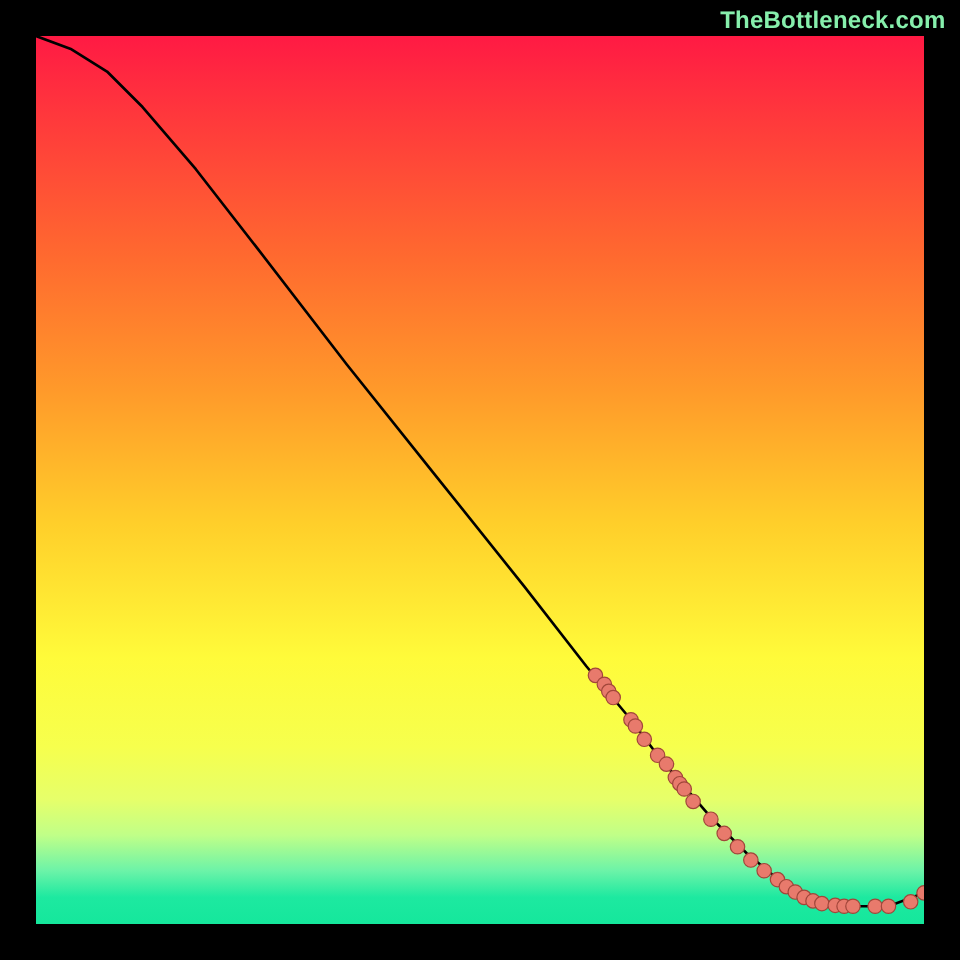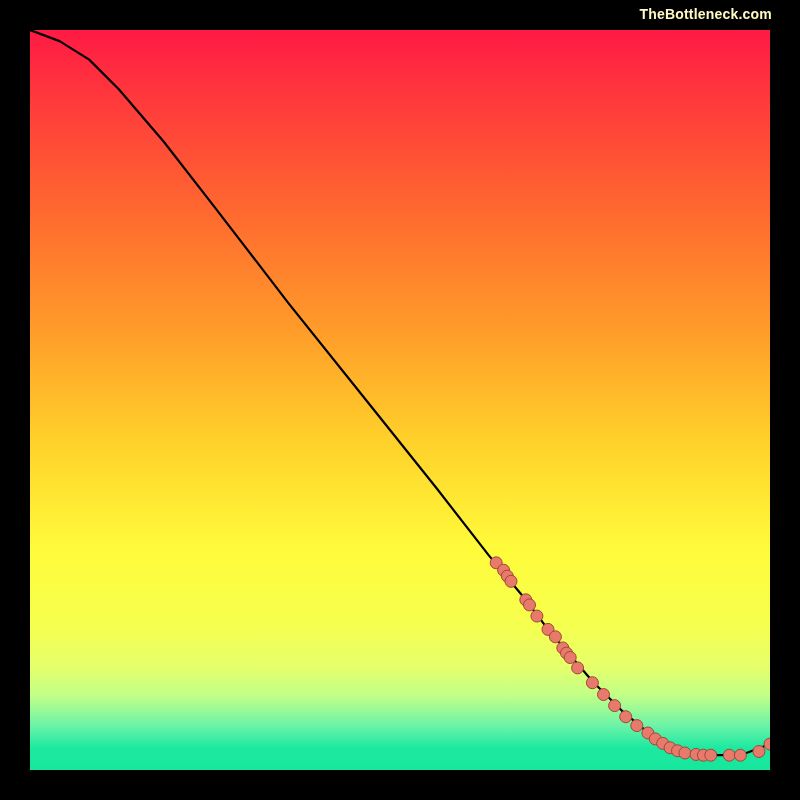--- a/index.html
+++ b/index.html
@@ -40,23 +40,23 @@
   .curve-svg {
     position: absolute;
     left: 30px;
     top: 30px;
     width: 740px;
     height: 740px;
   }
   .watermark {
     position: absolute;
     top: 6px;
-    right: 28px;
-    color: #fef9c3;
-    font-size: 14px;
+    right: 12px;
+    color: #86efac;
+    font-size: 20px;
     font-weight: 600;
     letter-spacing: 0.2px;
     user-select: none;
   }
 </style>
 </head>
 <body>
 
 <div class="stage">
   <div class="plot-bg"></div>

